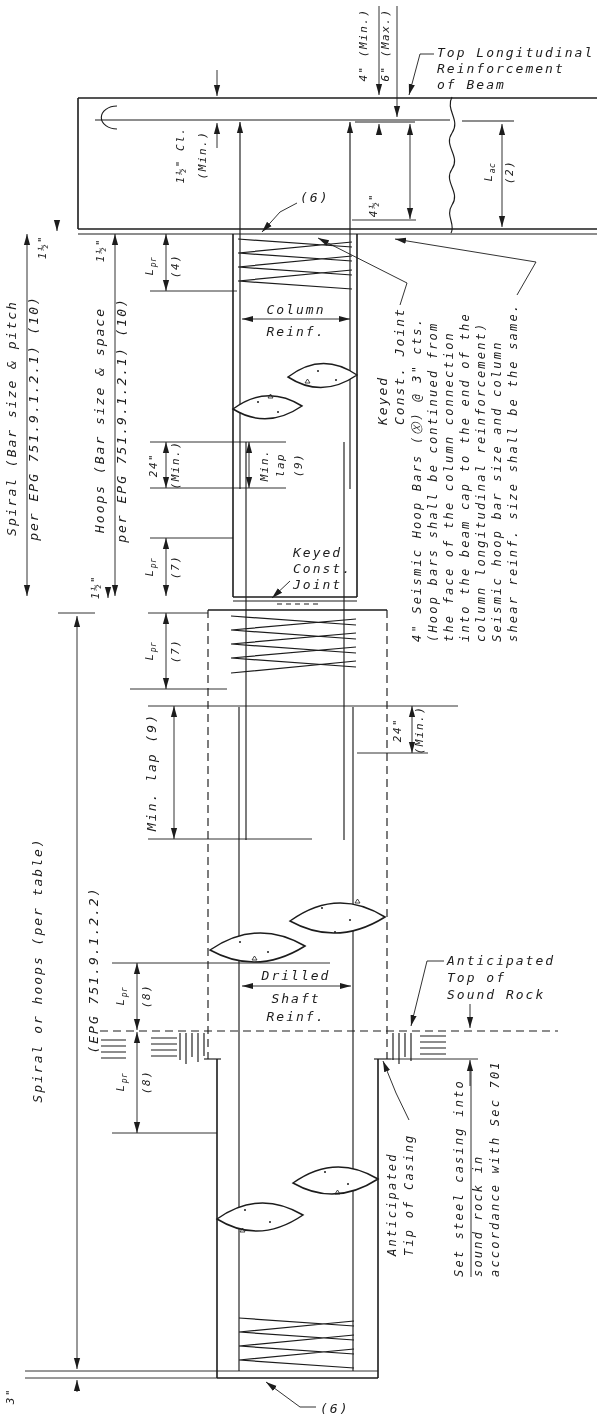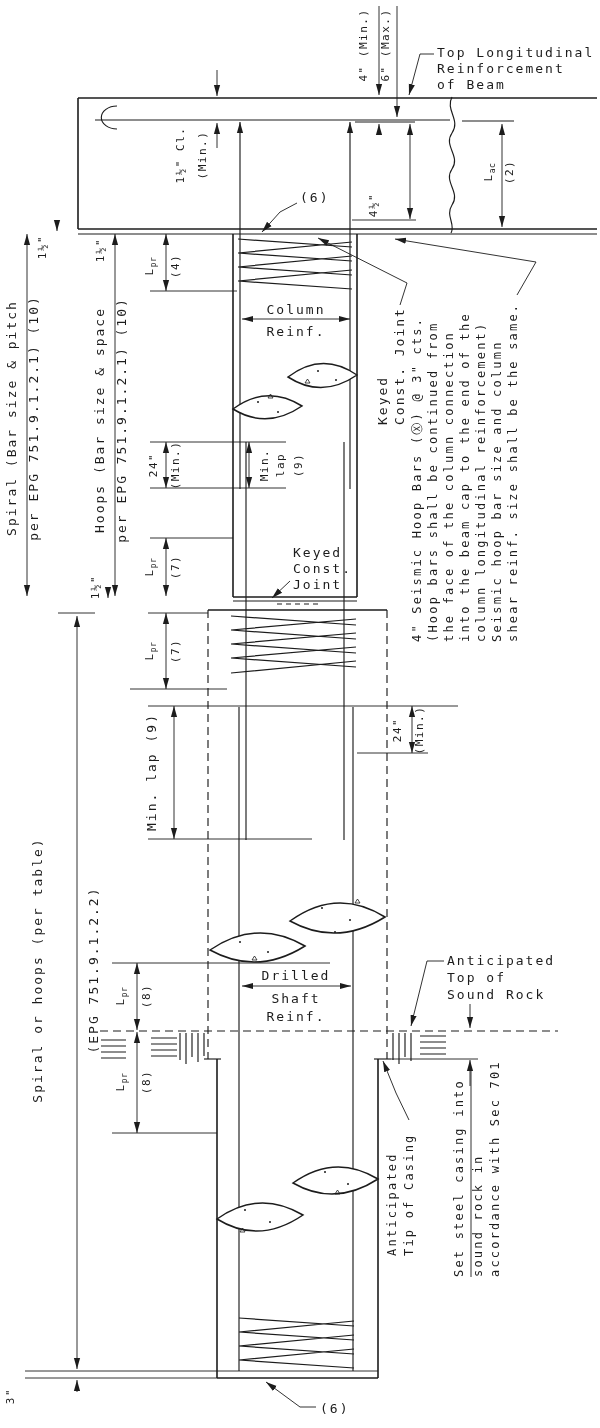--- a/index.html
+++ b/index.html
@@ -1,16 +1,16 @@
 <!DOCTYPE html>
 <html><head>
 <meta charset="utf-8">
 <style>
   html,body{margin:0;padding:0;background:#ffffff;}
-  .page{width:600px;height:1428px;background:#fff;position:relative;overflow:hidden;}
+  .page{width:600px;height:1428px;background:#fff;position:relative;overflow:hidden;font-style:italic;}
   svg{display:block;}
   svg text{font-family:"DejaVu Sans Mono","DejaVu Sans",monospace;fill:#1c1c1c;}
   .t11{font-size:11px;letter-spacing:1.5px;}
   .t12{font-size:12px;letter-spacing:2.2px;}
   .t13{font-size:13px;letter-spacing:2px;}
   .sub{font-size:8px;letter-spacing:0.5px;}
   .st{stroke:#1c1c1c;stroke-width:1.6;fill:none;}
   .md{stroke:#1c1c1c;stroke-width:1.15;fill:none;}
   .dim{stroke:#1c1c1c;stroke-width:0.9;fill:none;}
   .sp{stroke:#1c1c1c;stroke-width:1.25;fill:none;}

